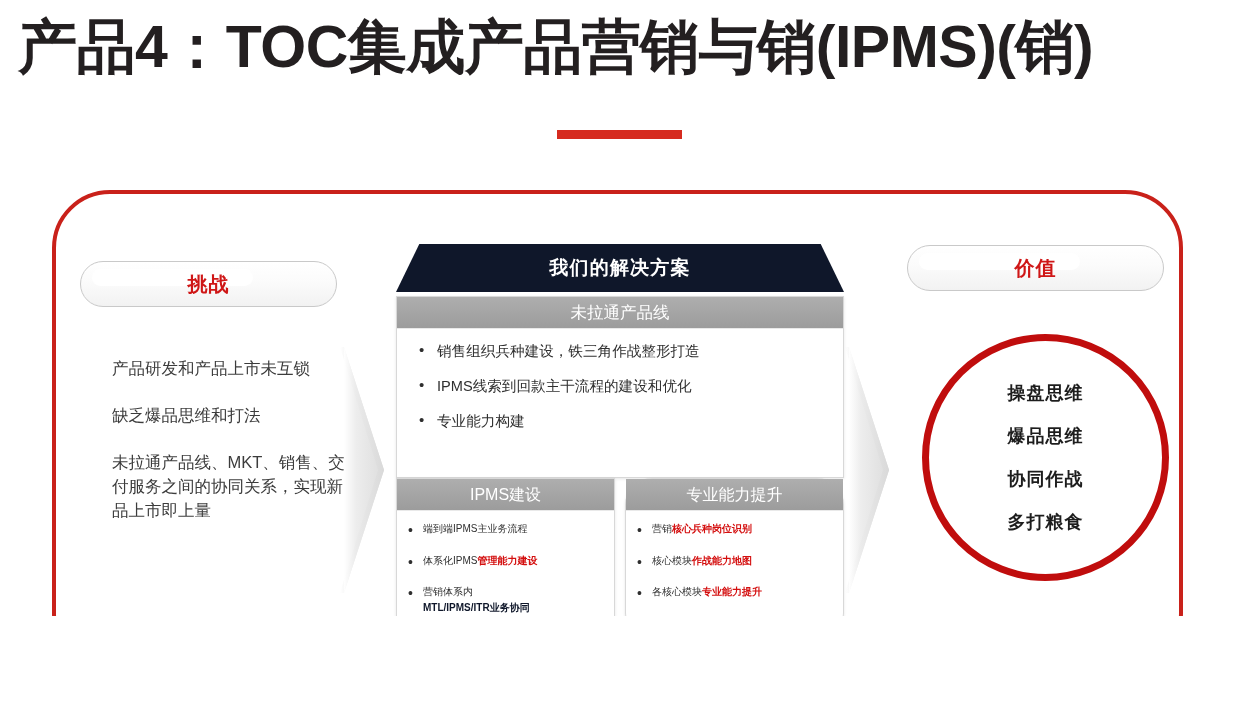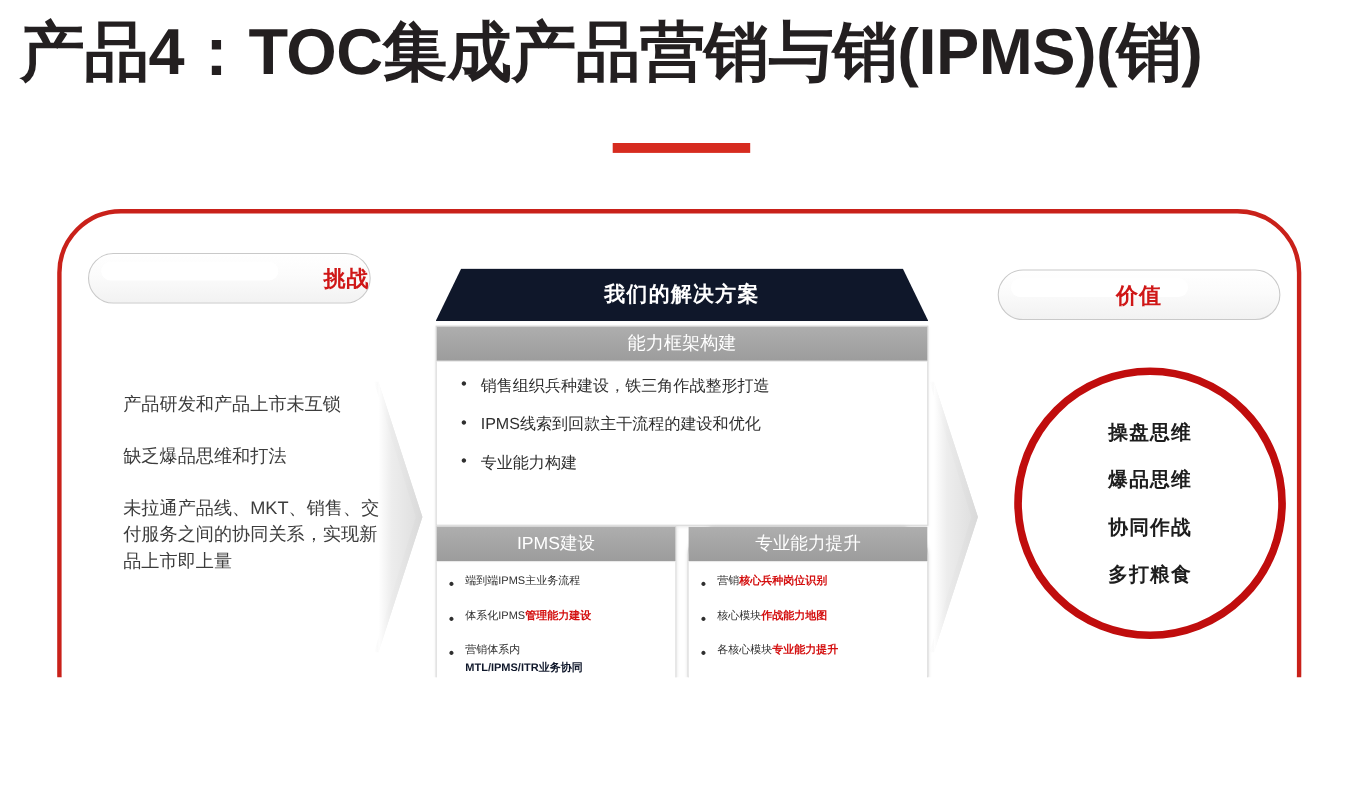--- a/index.html
+++ b/index.html
@@ -76,21 +76,21 @@
     border-radius: 12px;
     background: rgba(255,255,255,0.95);
   }
   .pill-label {
     position: relative;
     font-size: 20px;
     font-weight: bold;
     color: #cf1717;
     letter-spacing: 1px;
   }
-  #pill-challenge { left: 80px; top: 230px; width: 255px; justify-content: flex-end; }
+  #pill-challenge { left: 80px; top: 261px; width: 255px; }
   #pill-value     { left: 907px; top: 245px; width: 255px; }
 
   
   #challenge-text {
     position: absolute;
     left: 112px;
     top: 357px;
     width: 240px;
     font-size: 16.5px;
     color: #3c3c3c;
@@ -295,21 +295,21 @@
       <path d="M4 2 L44 125 L4 248 L0 248 L38 125 L0 2 Z" fill="url(#gchevR)"></path>
       <path d="M4 2 L44 125 L4 248 Z" fill="url(#gchevR)" opacity="0.9"></path>
     </svg>
   </div>
 
   <div id="solution-banner">
     <span id="solution-banner-label">我们的解决方案</span>
   </div>
 
   <div id="solution-panel">
-    <div class="gray-header">能力框架构建</div>
+    <div class="gray-header">未拉通产品线</div>
     <ul id="framework-list">
       <li>销售组织兵种建设，铁三角作战整形打造</li>
       <li>IPMS线索到回款主干流程的建设和优化</li>
       <li>专业能力构建</li>
     </ul>
   </div>
 
   <div class="subbox" id="subbox-ipms">
     <div class="gray-header">IPMS建设</div>
     <ul class="sub-list">

